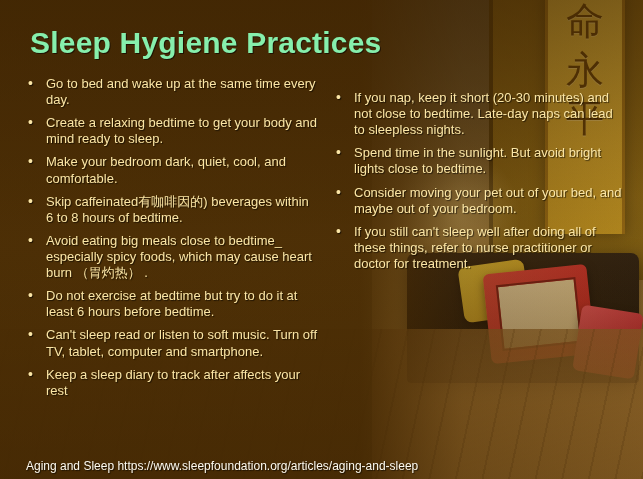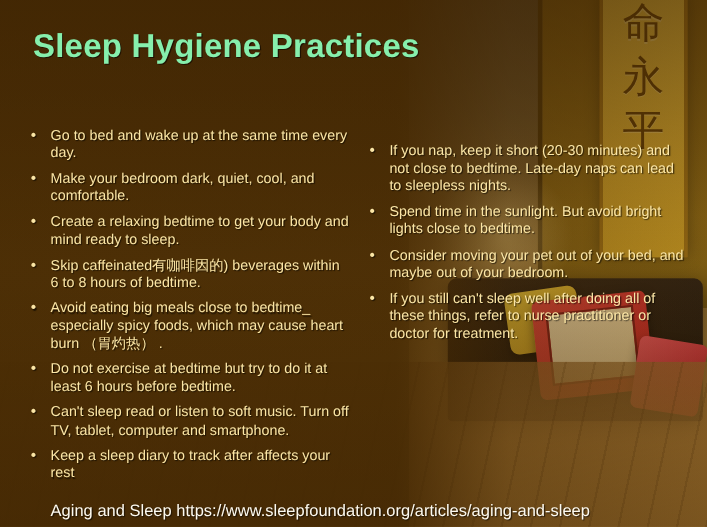--- a/index.html
+++ b/index.html
@@ -144,21 +144,20 @@
   }
   .cols {
     position: absolute;
     left: 22px; top: 76px;
     width: 604px;
     display: flex;
     gap: 12px;
   }
   .col {
     width: 296px;
-    margin-top: 39px;
   }
   .col.right {
     padding-top: 14px;
   }
   ul.bullets {
     list-style: none;
     margin: 0;
     padding: 0;
   }
   ul.bullets li {
@@ -176,23 +175,22 @@
     left: 6px;
     top: -1px;
     color: #fbe6a6;
     font-size: 14px;
   }
   .footnote {
     position: absolute;
     left: 26px;
     bottom: 6px;
     color: #fdfaf0;
-    font-size: 15px;
+    font-size: 12px;
     text-shadow: 1px 1px 1px rgba(0,0,0,0.6);
-    margin-left: 20px;
   }
 </style>
 </head>
 <body>
 
 <div id="slide">
 
   <div class="bg-photo"></div>
   <div class="wall-panel"></div>
   <div class="banner">
@@ -213,22 +211,22 @@
   <div class="bg-veil"></div>
   <div class="bg-veil-2"></div>
 
   <div class="content">
     <div class="title">Sleep Hygiene Practices</div>
 
     <div class="cols">
       <div class="col left">
         <ul class="bullets">
           <li>Go to bed and wake up at the same time every day.</li>
+          <li>Create a relaxing bedtime to get your body and mind ready to  sleep.</li>
           <li>Make your bedroom dark, quiet, cool, and comfortable.</li>
-          <li>Create a relaxing bedtime to get your body and mind ready to  sleep.</li>
           <li>Skip caffeinated有咖啡因的) beverages within 6 to 8 hours of bedtime.</li>
           <li>Avoid eating big meals close to bedtime_ especially spicy foods, which may cause heart burn （胃灼热） .</li>
           <li>Do not exercise at bedtime  but try to do it at least 6 hours before bedtime.</li>
           <li>Can't sleep read or listen to soft music.  Turn off  TV, tablet, computer and smartphone.</li>
           <li>Keep a sleep diary to track after affects your rest</li>
         </ul>
       </div>
       <div class="col right">
         <ul class="bullets">
           <li>If you nap, keep it short (20-30 minutes) and not close to bedtime. Late-day naps can lead to sleepless nights.</li>

